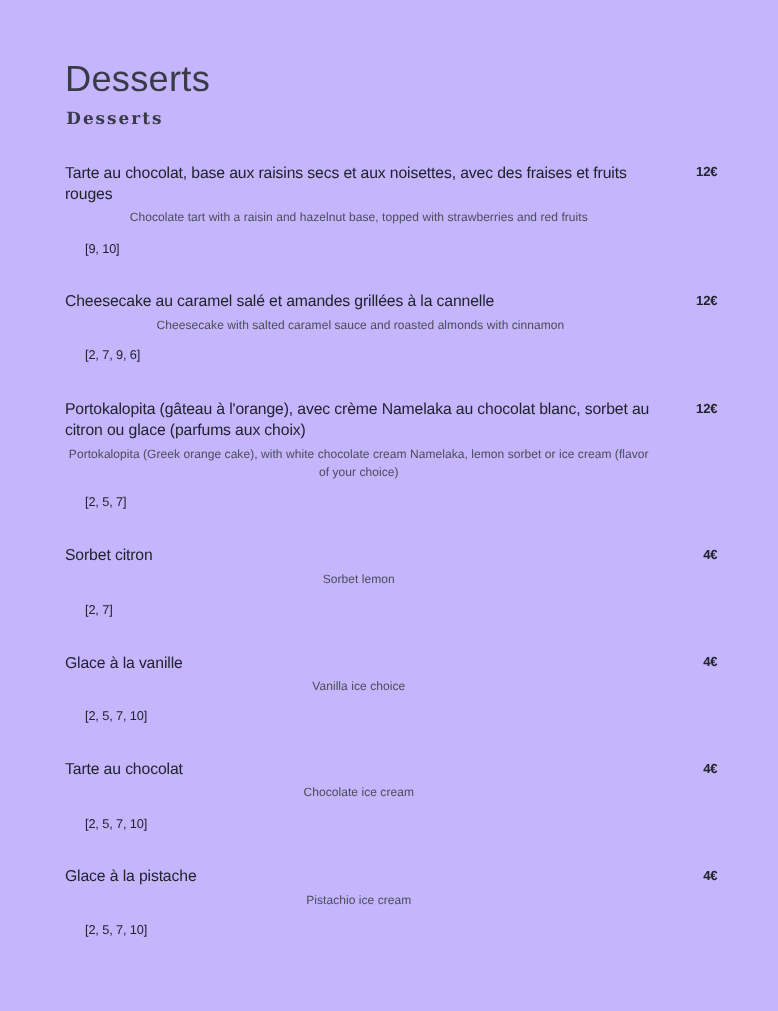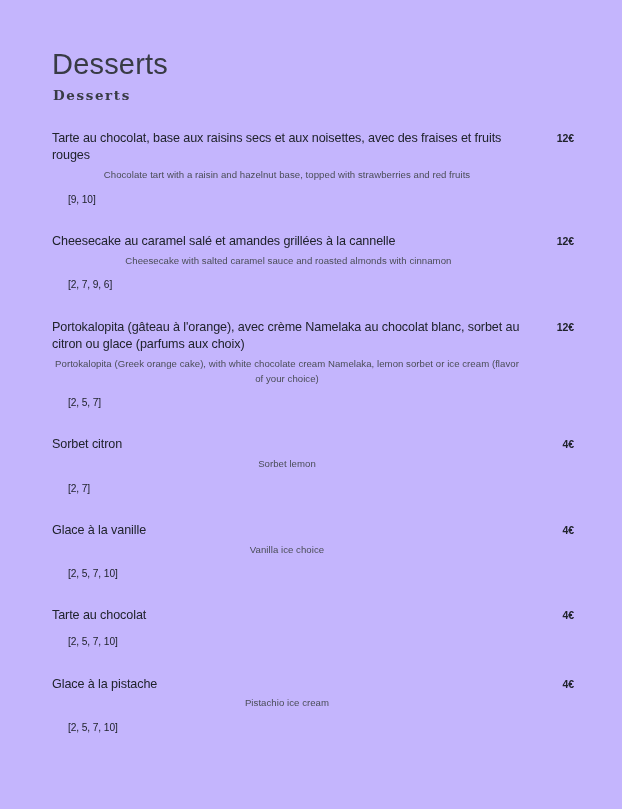--- a/index.html
+++ b/index.html
@@ -159,20 +159,21 @@
       </div>
       <div class="item-desc">Vanilla ice choice</div>
       <div class="item-allergens">[2, 5, 7, 10]</div>
     </div>
 
     <div class="menu-item">
       <div class="item-head">
         <div class="item-name">Tarte au chocolat</div>
         <div class="item-price">4€</div>
       </div>
+      <div class="item-desc">Chocolate ice cream</div>
       <div class="item-allergens">[2, 5, 7, 10]</div>
     </div>
 
     <div class="menu-item">
       <div class="item-head">
         <div class="item-name">Glace à la pistache</div>
         <div class="item-price">4€</div>
       </div>
       <div class="item-desc">Pistachio ice cream</div>
       <div class="item-allergens">[2, 5, 7, 10]</div>

